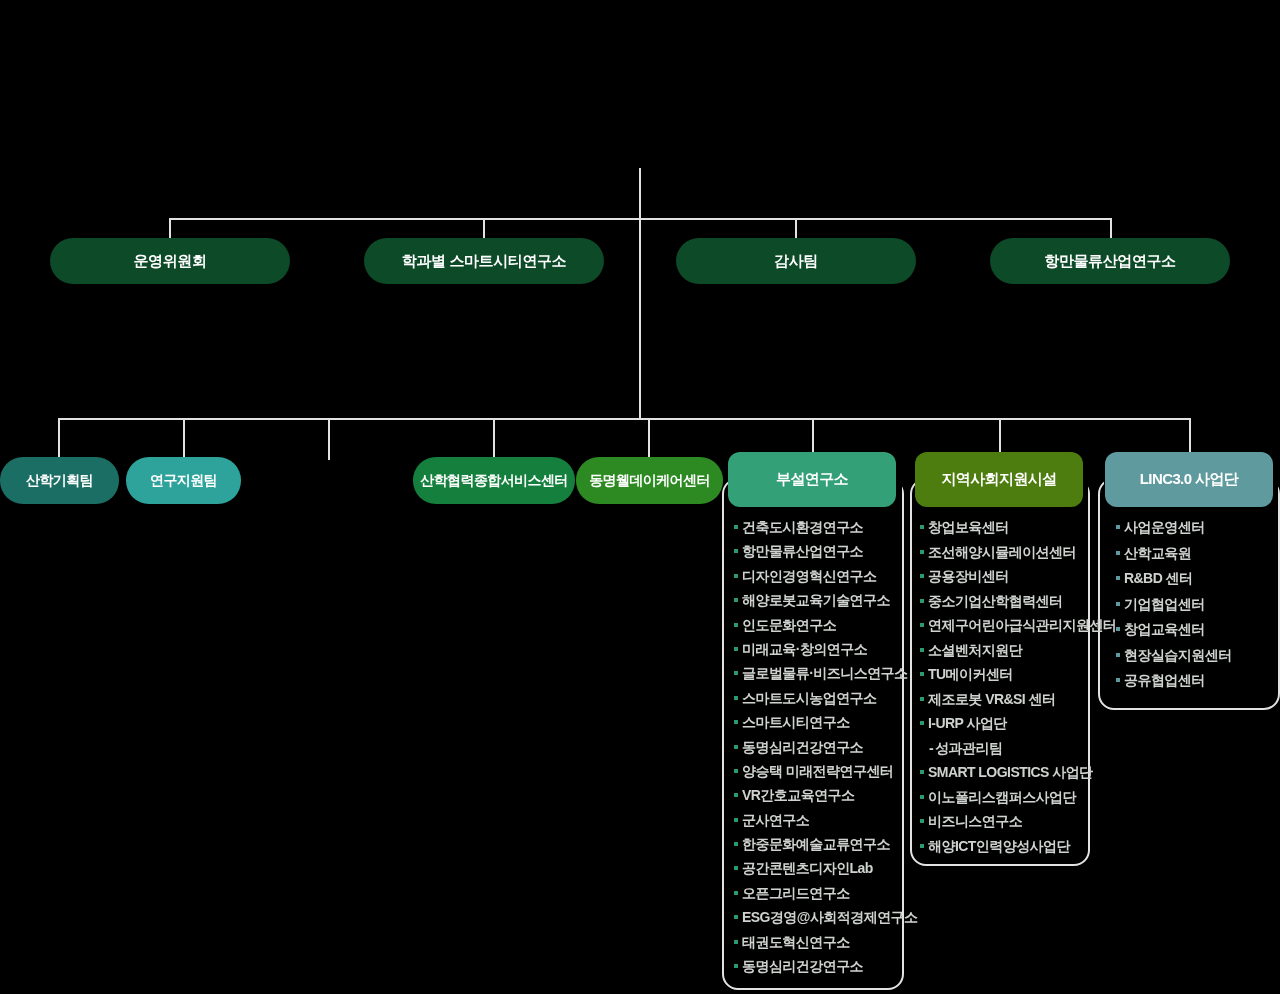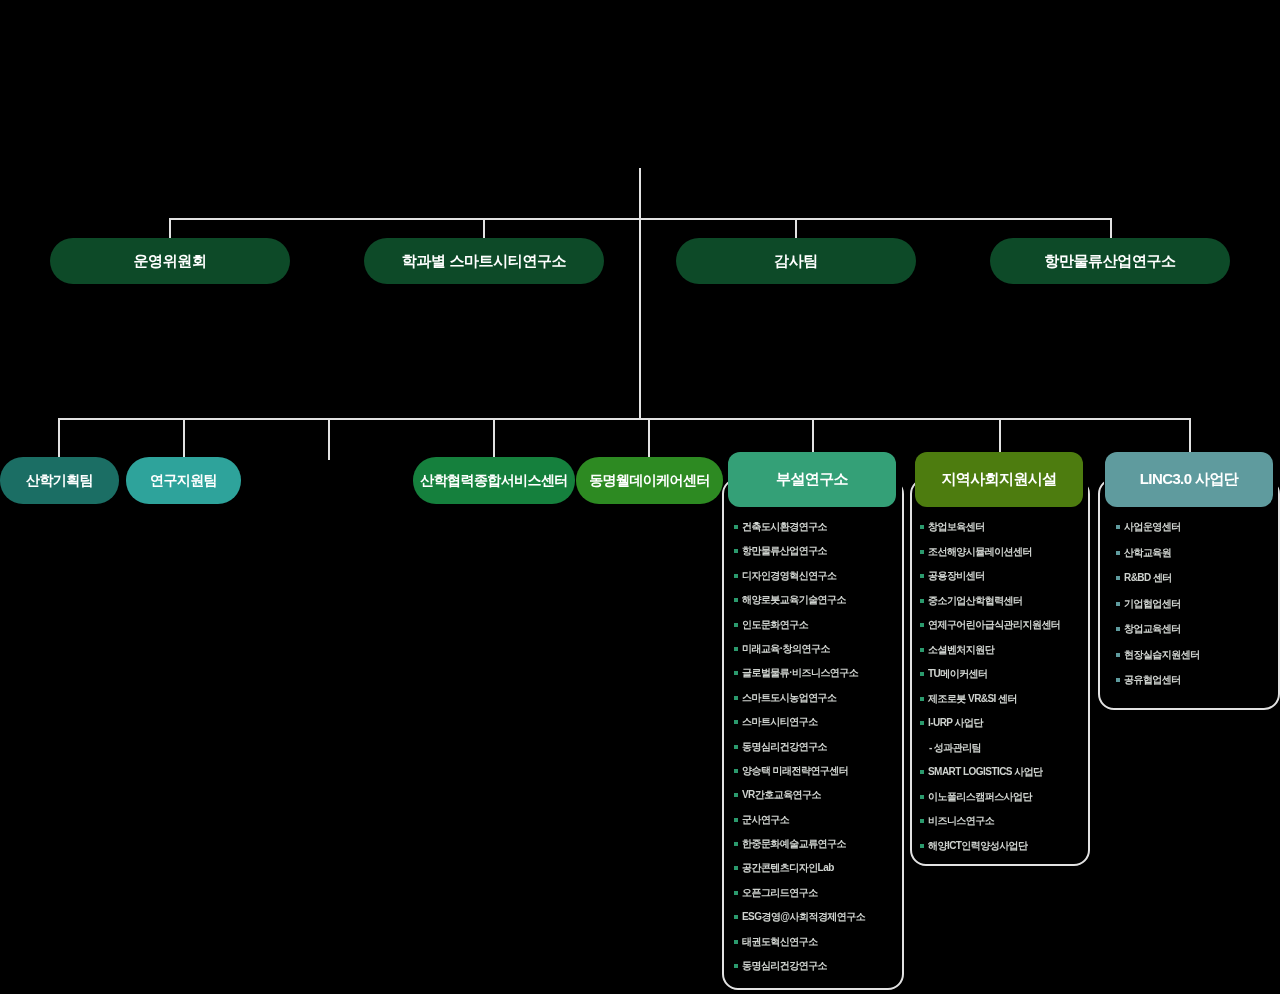--- a/index.html
+++ b/index.html
@@ -90,21 +90,21 @@
   .sublist {
     position: absolute;
     z-index: 2;
     list-style: none;
     padding: 0;
   }
   .sublist li {
     display: flex;
     align-items: flex-start;
     color: #cfd3cf;
-    font-size: 10px;
+    font-size: 14px;
     font-weight: bold;
     letter-spacing: -0.55px;
     line-height: 14px;
     white-space: nowrap;
   }
   .sublist li .bullet {
     display: inline-block;
     width: 4px; height: 4px;
     flex: 0 0 4px;
     margin: 5px 4px 0 0;

